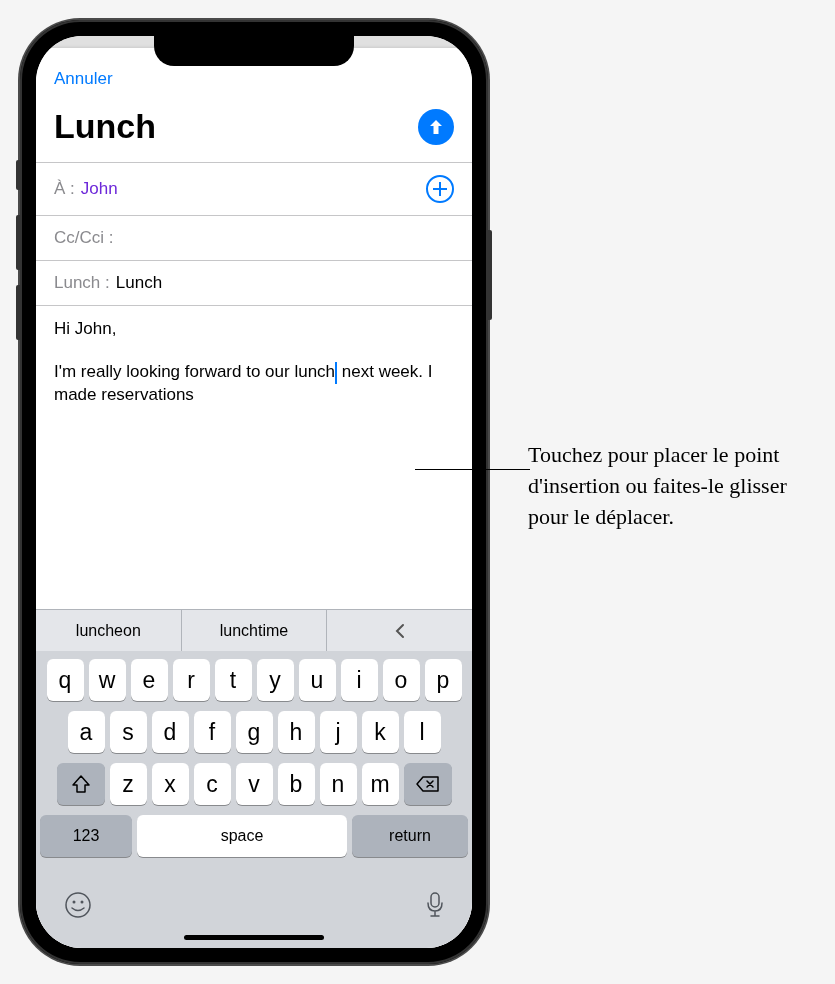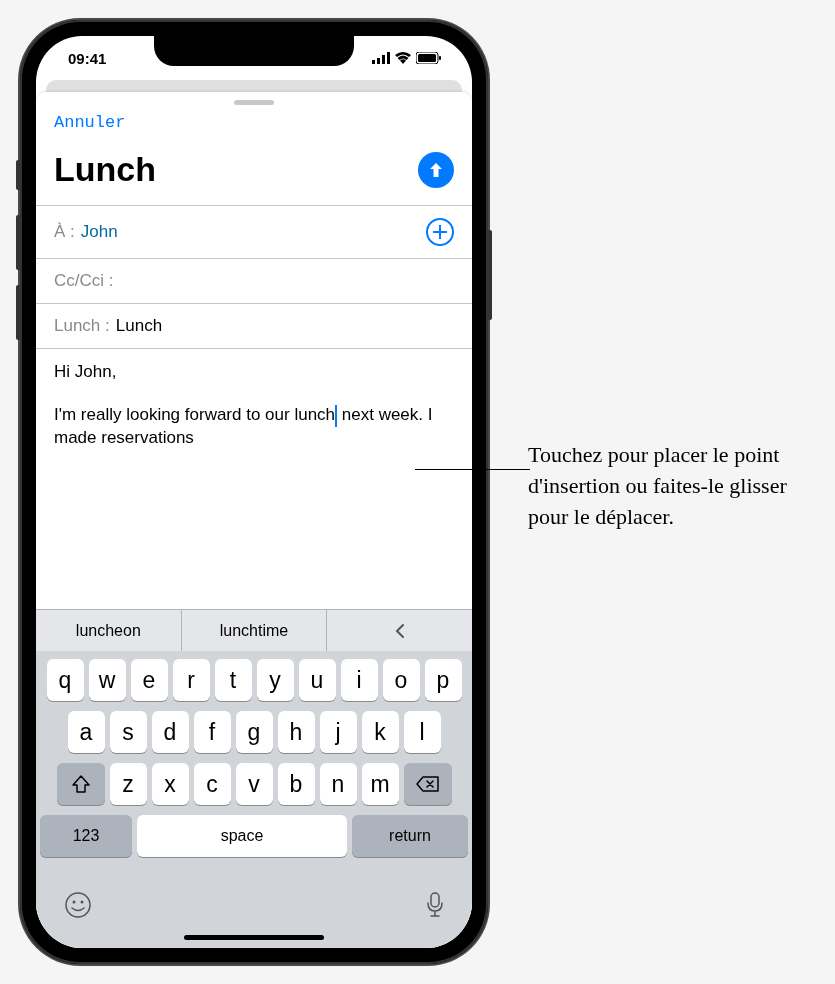--- a/index.html
+++ b/index.html
@@ -90,21 +90,21 @@
       overflow: hidden;
       box-shadow: 0 -1px 3px rgba(0,0,0,0.1);
     }
     .grabber {
       width: 40px;
       height: 5px;
       background: #c7c7cc;
       border-radius: 3px;
       margin: 8px auto 4px;
     }
-    .cancel-row { padding: 4px 18px 4px; font-family: Liberation Mono, monospace; }
+    .cancel-row { padding: 4px 18px 4px; }
     .cancel-link { color: #007aff; font-size: 17px; }
     .title-row {
       display: flex;
       justify-content: space-between;
       align-items: center;
       padding: 14px 18px 16px;
     }
     .title { font-size: 34px; font-weight: 700; }
     .send-btn {
       width: 36px; height: 36px;
@@ -116,21 +116,21 @@
     }
     .field-row {
       display: flex;
       align-items: center;
       padding: 12px 18px;
       border-top: 0.5px solid #c6c6c8;
       font-size: 17px;
       gap: 6px;
     }
     .field-label { color: #8a8a8e; }
-    .field-value-link { color: #0369a1; }
+    .field-value-link { color: #6d28d9; }
     .field-value { color: #000; }
     .add-btn {
       margin-left: auto;
       width: 28px; height: 28px;
       border: 2px solid #007aff;
       border-radius: 50%;
       display: flex;
       align-items: center;
       justify-content: center;
       color: #007aff;
@@ -241,45 +241,20 @@
 
 <div class="phone-container">
 <div class="callout-line"></div>
 <div class="phone-frame">
   <div class="side-button-left sb-mute"></div>
   <div class="side-button-left sb-vol1"></div>
   <div class="side-button-left sb-vol2"></div>
   <div class="side-button-right"></div>
   <div class="screen">
     <div class="notch"></div>
-    <div class="status-bar">
-      <span>09:41</span>
-      <div class="status-icons">
-        <span>
-          <svg width="18" height="12" viewBox="0 0 18 12">
-                <rect x="0" y="8" width="3" height="4" fill="#000"></rect>
-                <rect x="5" y="6" width="3" height="6" fill="#000"></rect>
-                <rect x="10" y="3" width="3" height="9" fill="#000"></rect>
-                <rect x="15" y="0" width="3" height="12" fill="#000"></rect>
-              </svg>
-        </span>
-        <span>
-          <svg width="16" height="12" viewBox="0 0 16 12">
-                <path d="M8 12 L5 8.5 Q8 6 11 8.5 Z M2.5 6 Q8 1 13.5 6 L11.5 8 Q8 5 4.5 8 Z M0 3 Q8 -3 16 3 L14 5 Q8 0 2 5 Z" fill="#000"></path>
-              </svg>
-        </span>
-        <span>
-          <svg width="26" height="12" viewBox="0 0 26 12">
-                <rect x="0" y="0" width="22" height="12" rx="3" fill="none" stroke="#000" stroke-width="1"></rect>
-                <rect x="2" y="2" width="18" height="8" rx="1.5" fill="#000"></rect>
-                <rect x="23" y="4" width="2" height="4" rx="1" fill="#000"></rect>
-              </svg>
-        </span>
-      </div>
-    </div>
 
     <div class="shadow-card"></div>
     <div class="card">
       <div class="grabber"></div>
       <div class="cancel-row">
         <span class="cancel-link">Annuler</span>
       </div>
       <div class="title-row">
         <div class="title">Lunch</div>
         <div class="send-btn">

